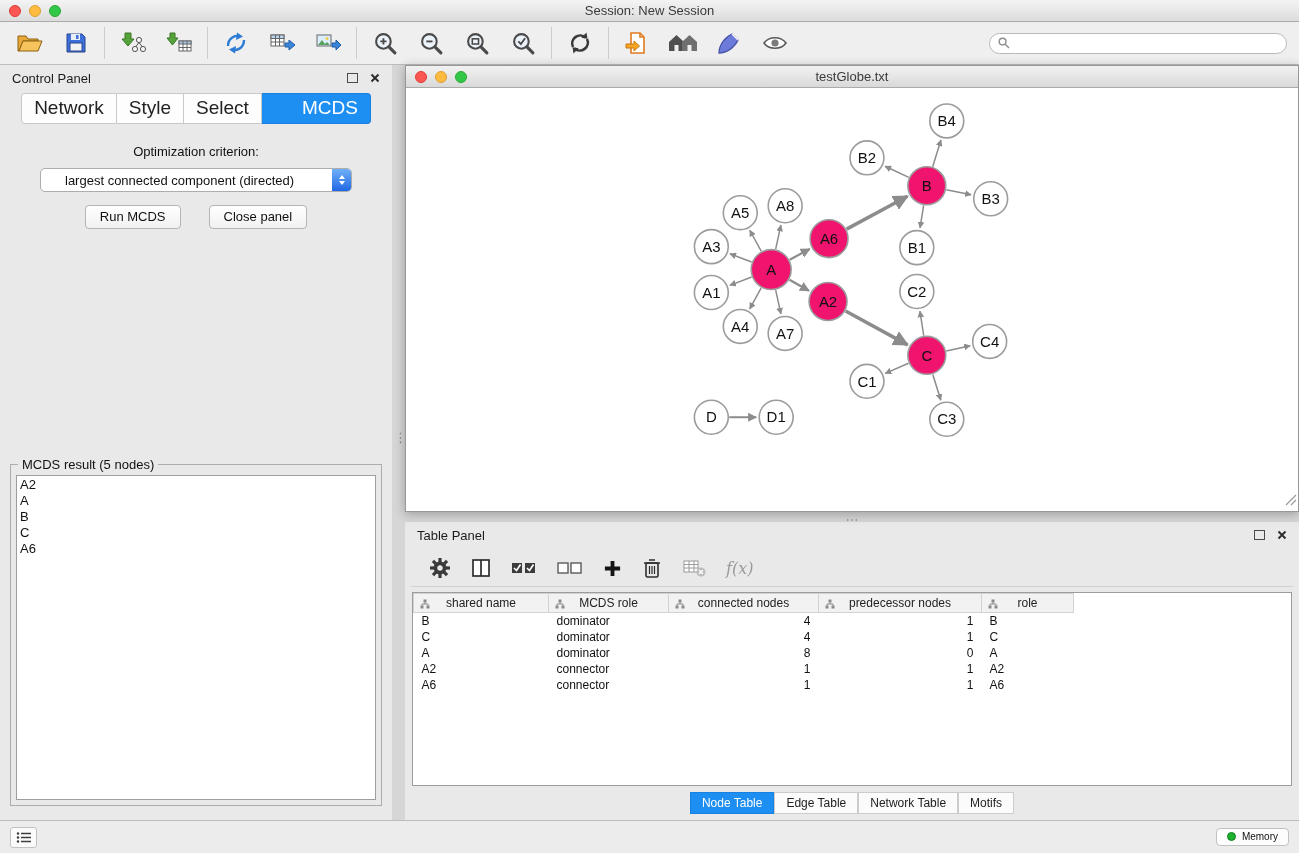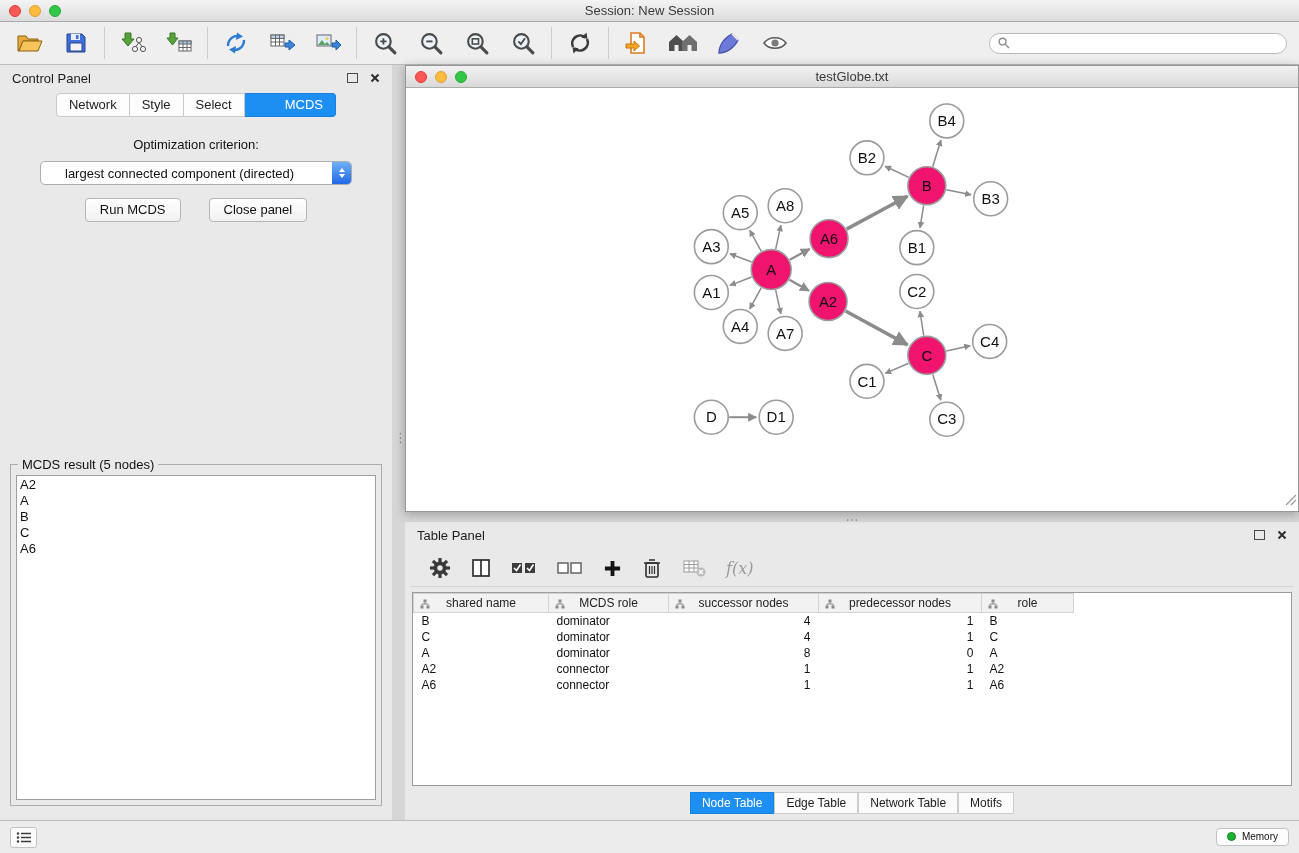--- a/index.html
+++ b/index.html
@@ -28,21 +28,21 @@
 
 .main{flex:1;display:flex;position:relative;background:#D6D6D6;min-height:0;}
 
 
 .control-panel{width:392px;flex:none;background:#E9E9E9;display:flex;flex-direction:column;position:relative;}
 .panel-head{height:26px;display:flex;align-items:center;padding:0 12px;font-size:13px;color:#1c1c1c;flex:none;}
 .panel-head .spacer{flex:1;}
 .float-btn{width:11px;height:10px;border:1.5px solid #4a4a4a;margin-right:12px;background:transparent;}
 .close-x{display:flex;align-items:center;}
 .cp-tabs{display:flex;justify-content:center;margin:2px 0 0;}
-.cp-tab{font-size:13px;padding:3px 12px 4px;background:#FDFDFD;border:1px solid #C9C9C9;border-left:none;color:#222;}
+.cp-tab{font-size:19px;padding:3px 12px 4px;background:#FDFDFD;border:1px solid #C9C9C9;border-left:none;color:#222;}
 .cp-tab:first-child{border-left:1px solid #C9C9C9;border-radius:4px 0 0 4px;}
 .cp-tab:last-child{border-radius:0 4px 4px 0;padding-left:40px;}
 .cp-tab.active{background:#1E8FF2;border-color:#1880DE;color:#fff;}
 .opt-label{text-align:center;font-size:13px;margin-top:20px;color:#111;}
 .combo{width:312px;height:24px;margin:9px auto 0;background:#fff;border:1px solid #ADADAD;border-radius:5px;display:flex;align-items:center;overflow:hidden;}
 .combo .val{flex:1;font-size:13px;padding-left:24px;color:#111;white-space:nowrap;}
 .combo .step{width:19px;height:100%;background:linear-gradient(#6FB0F8,#2068E4);display:flex;flex-direction:column;align-items:center;justify-content:center;flex:none;}
 .step .up{width:0;height:0;border-left:3.5px solid transparent;border-right:3.5px solid transparent;border-bottom:4.5px solid #fff;margin-bottom:2.5px;}
 .step .down{width:0;height:0;border-left:3.5px solid transparent;border-right:3.5px solid transparent;border-top:4.5px solid #fff;}
 .btn-row{display:flex;justify-content:center;gap:28px;margin-top:13px;}
@@ -501,21 +501,21 @@
                         <rect x="3.5" y="0.5" width="3" height="3" fill="#8A8A8A"></rect>
                         <rect x="0.5" y="6.5" width="3" height="3" fill="#8A8A8A"></rect>
                         <rect x="6.5" y="6.5" width="3" height="3" fill="#8A8A8A"></rect>
                         <path d="M5 3.5 V5 M2 6.5 V5 h6 v1.5" stroke="#8A8A8A" fill="none"></path>
                       </svg></span><span class="th-label">MCDS role</span></th>
                   <th style="width: 150px;"><span class="th-icon"><svg width="10" height="10" viewBox="0 0 10 10">
                         <rect x="3.5" y="0.5" width="3" height="3" fill="#8A8A8A"></rect>
                         <rect x="0.5" y="6.5" width="3" height="3" fill="#8A8A8A"></rect>
                         <rect x="6.5" y="6.5" width="3" height="3" fill="#8A8A8A"></rect>
                         <path d="M5 3.5 V5 M2 6.5 V5 h6 v1.5" stroke="#8A8A8A" fill="none"></path>
-                      </svg></span><span class="th-label">successor nodes</span></th>
+                      </svg></span><span class="th-label">connected nodes</span></th>
                   <th style="width: 163px;"><span class="th-icon"><svg width="10" height="10" viewBox="0 0 10 10">
                         <rect x="3.5" y="0.5" width="3" height="3" fill="#8A8A8A"></rect>
                         <rect x="0.5" y="6.5" width="3" height="3" fill="#8A8A8A"></rect>
                         <rect x="6.5" y="6.5" width="3" height="3" fill="#8A8A8A"></rect>
                         <path d="M5 3.5 V5 M2 6.5 V5 h6 v1.5" stroke="#8A8A8A" fill="none"></path>
                       </svg></span><span class="th-label">predecessor nodes</span></th>
                   <th style="width: 92px;"><span class="th-icon"><svg width="10" height="10" viewBox="0 0 10 10">
                         <rect x="3.5" y="0.5" width="3" height="3" fill="#8A8A8A"></rect>
                         <rect x="0.5" y="6.5" width="3" height="3" fill="#8A8A8A"></rect>
                         <rect x="6.5" y="6.5" width="3" height="3" fill="#8A8A8A"></rect>

